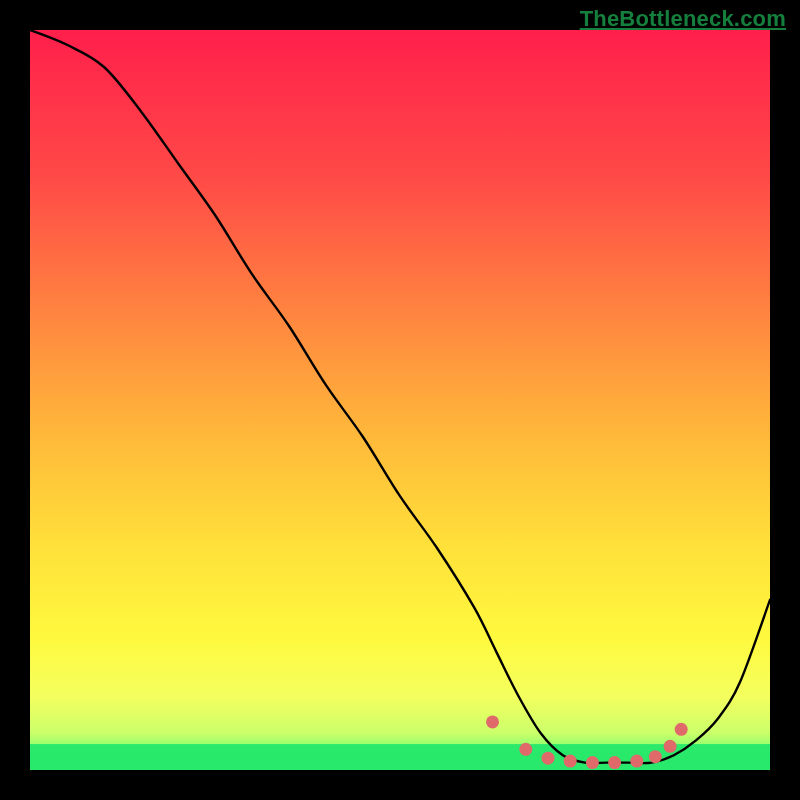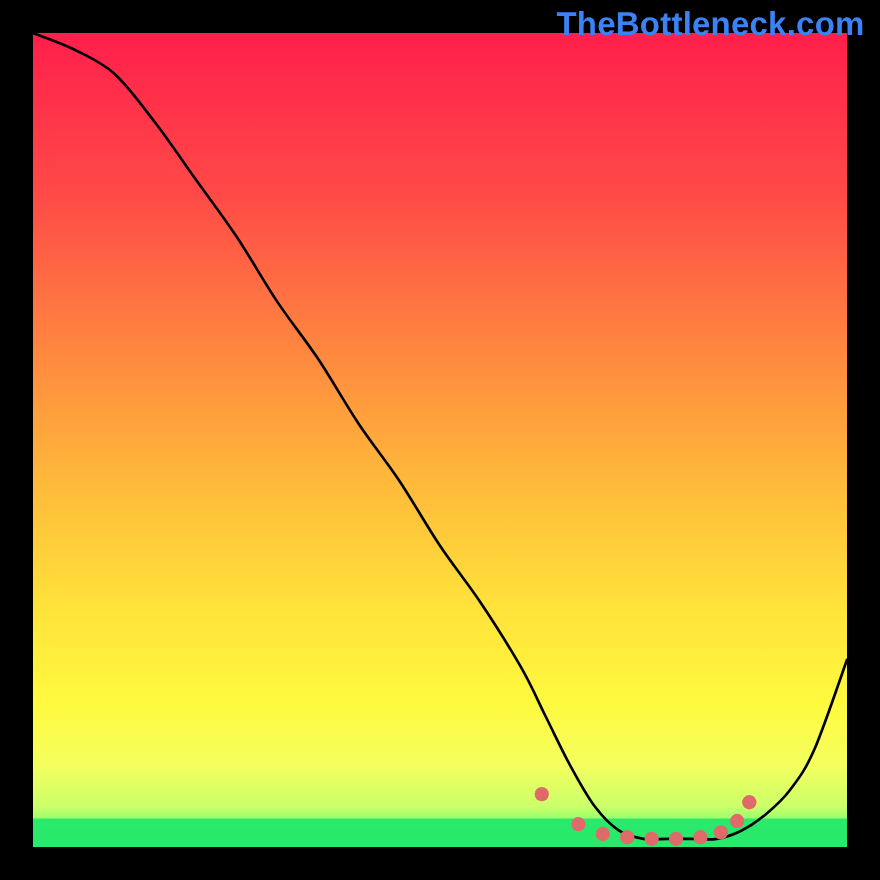--- a/index.html
+++ b/index.html
@@ -13,25 +13,26 @@
   }
   .wrap {
     position: relative;
     width: 800px;
     height: 800px;
   }
   .attribution {
     position: absolute;
     top: 6px;
     right: 14px;
-    color: #3b82f6;
-    font-size: 30px;
+    color: #15803d;
+    font-size: 22px;
     font-weight: bold;
     letter-spacing: 0.2px;
     z-index: 5;
+    text-decoration: underline;
   }
   .plot {
     position: absolute;
     left: 30px;
     top: 30px;
     width: 740px;
     height: 740px;
   }
   .plot svg {
     display: block;

